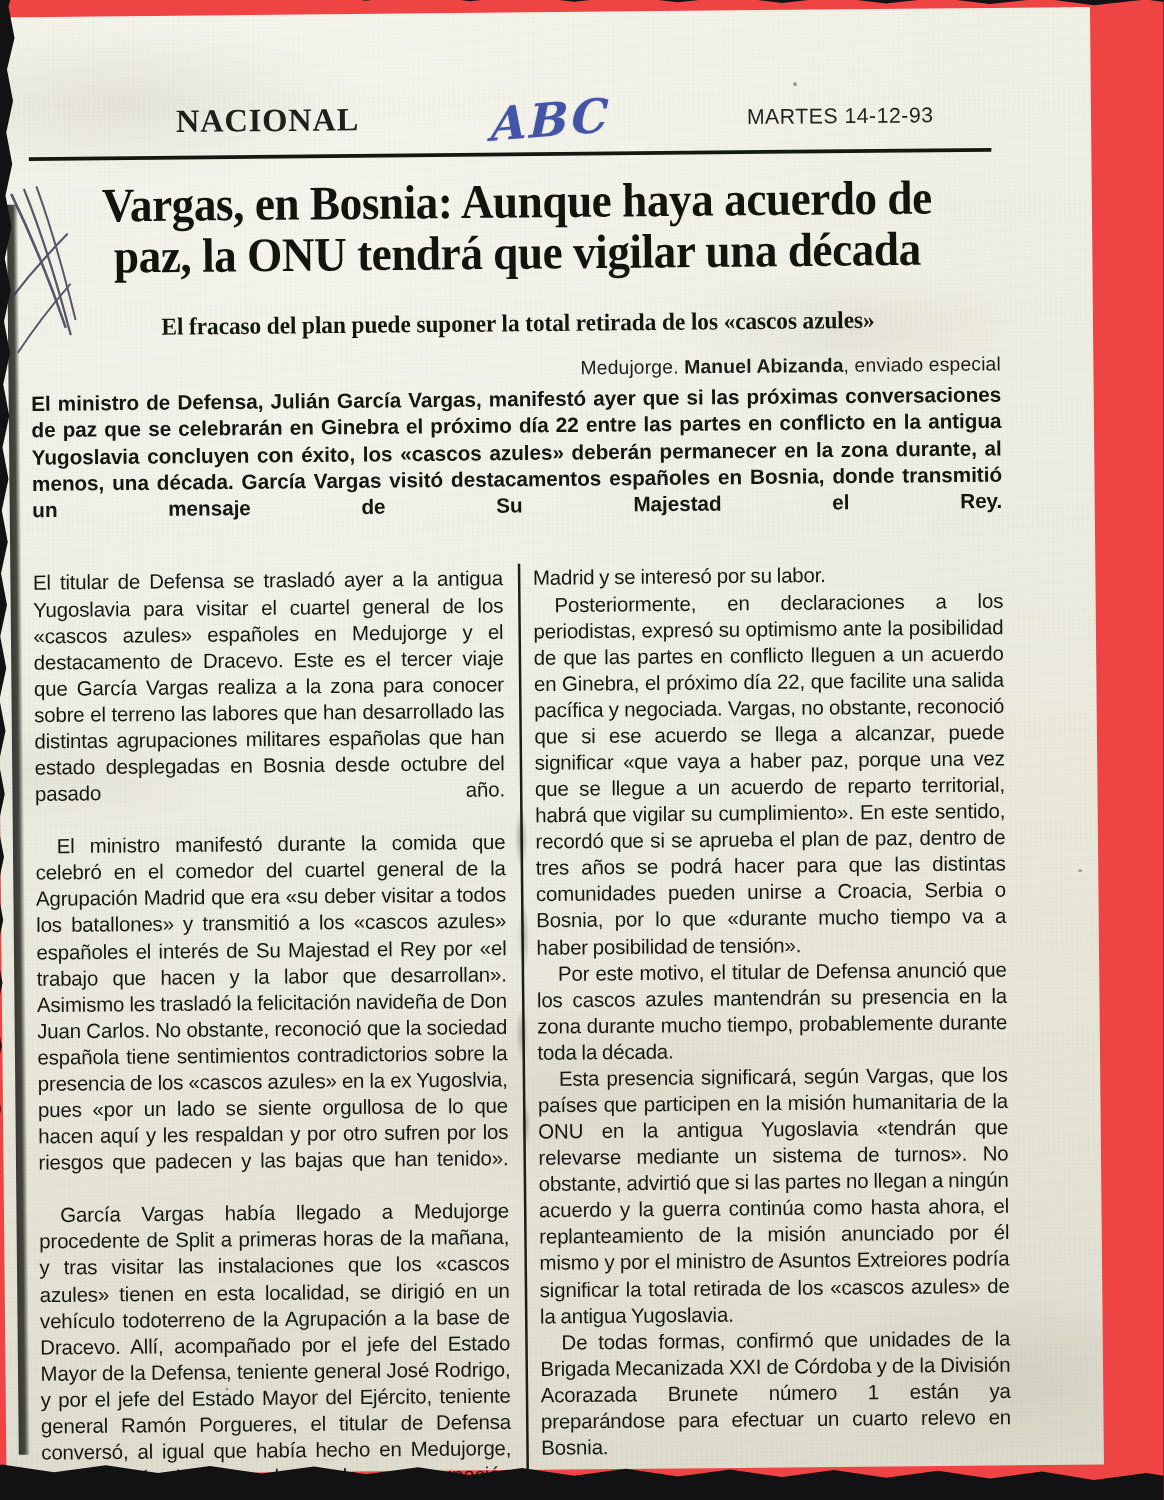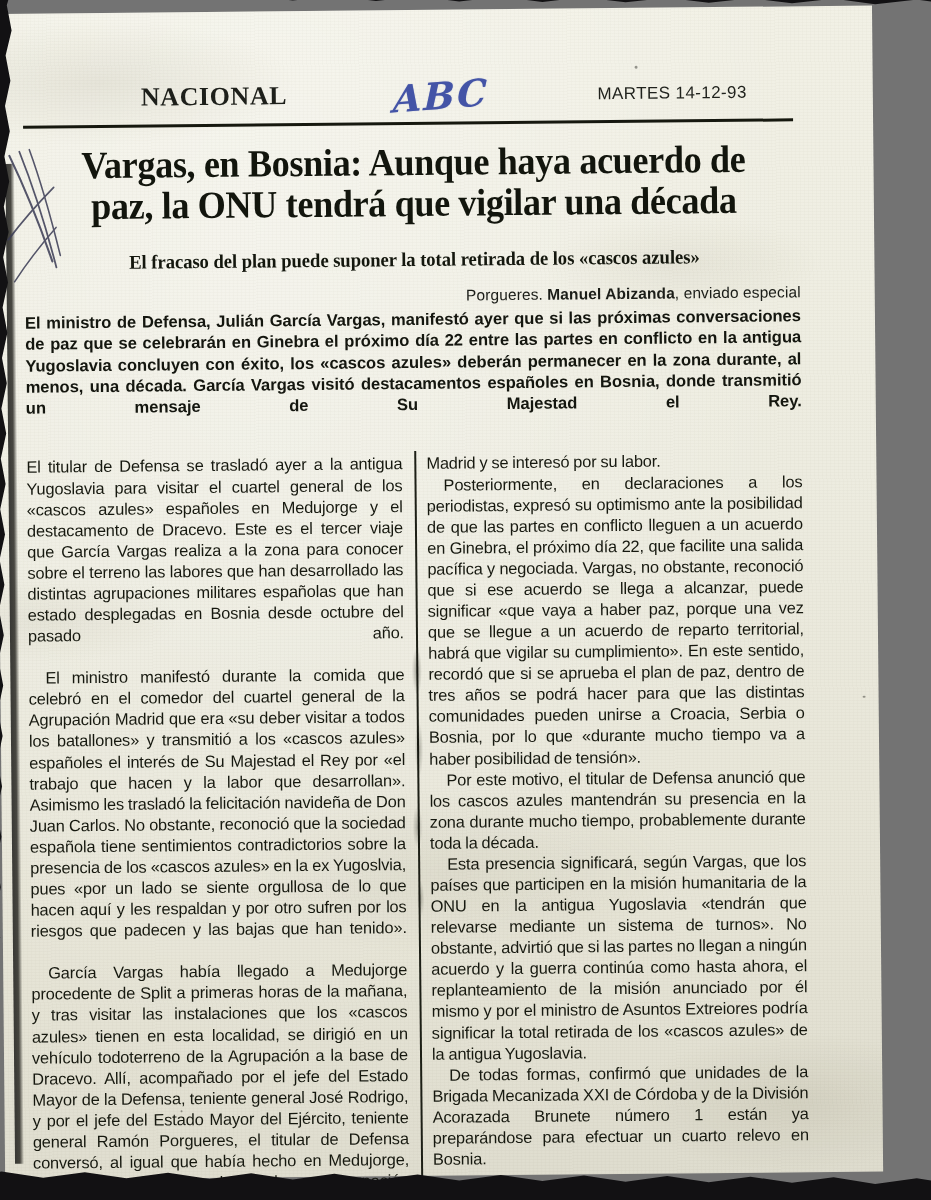--- a/index.html
+++ b/index.html
@@ -12,21 +12,21 @@
     height: 1200px;
     overflow: hidden;
     font-family: "Liberation Sans", sans-serif;
   }
 
   
   #scan {
     position: relative;
     width: 931px;
     height: 1200px;
-    background: #737373;
+    background: #ef4444;
     overflow: hidden;
   }
 
   
   #sheet {
     position: absolute;
     left: -6px;
     top: 14px;
     width: 878px;
     height: 1166px;
@@ -353,21 +353,21 @@
       </div>
 
       <h1 id="headline">
         <span class="hl-line">Vargas, en Bosnia: Aunque haya acuerdo de</span>
         <span class="hl-line">paz, la ONU tendrá que vigilar una década</span>
       </h1>
 
       <h2 id="subheadline">El fracaso del plan puede suponer la total retirada de los «cascos azules»</h2>
 
       <div id="byline">
-        <span>Porgueres.</span>
+        <span>Medujorge.</span>
         <span class="reporter">Manuel Abizanda</span><span>, enviado especial</span>
       </div>
 
       <p id="lead">El ministro de Defensa, Julián García Vargas, manifestó ayer que si las próximas conversaciones de paz que se celebrarán en Ginebra el próximo día 22 entre las partes en conflicto en la antigua Yugoslavia concluyen con éxito, los «cascos azules» deberán permanecer en la zona durante, al menos, una década. García Vargas visitó destacamentos españoles en Bosnia, donde transmitió un mensaje de Su Majestad el Rey.</p>
 
       <div id="columns">
 
         <div class="col col-left">
           <p class="first">El titular de Defensa se trasladó ayer a la antigua Yugoslavia para visitar el cuartel general de los «cascos azules» españoles en Medujorge y el destacamento de Dracevo. Este es el tercer viaje que García Vargas realiza a la zona para conocer sobre el terreno las labores que han desarrollado las distintas agrupaciones militares españolas que han estado desplegadas en Bosnia desde octubre del pasado año.</p>
           <p>El ministro manifestó durante la comida que celebró en el comedor del cuartel general de la Agrupación Madrid que era «su deber visitar a todos los batallones» y transmitió a los «cascos azules» españoles el interés de Su Majestad el Rey por «el trabajo que hacen y la labor que desarrollan». Asimismo les trasladó la felicitación navideña de Don Juan Carlos. No obstante, reconoció que la sociedad española tiene sentimientos contradictorios sobre la presencia de los «cascos azules» en la ex Yugoslvia, pues «por un lado se siente orgullosa de lo que hacen aquí y les respaldan y por otro sufren por los riesgos que padecen y las bajas que han tenido».</p>

